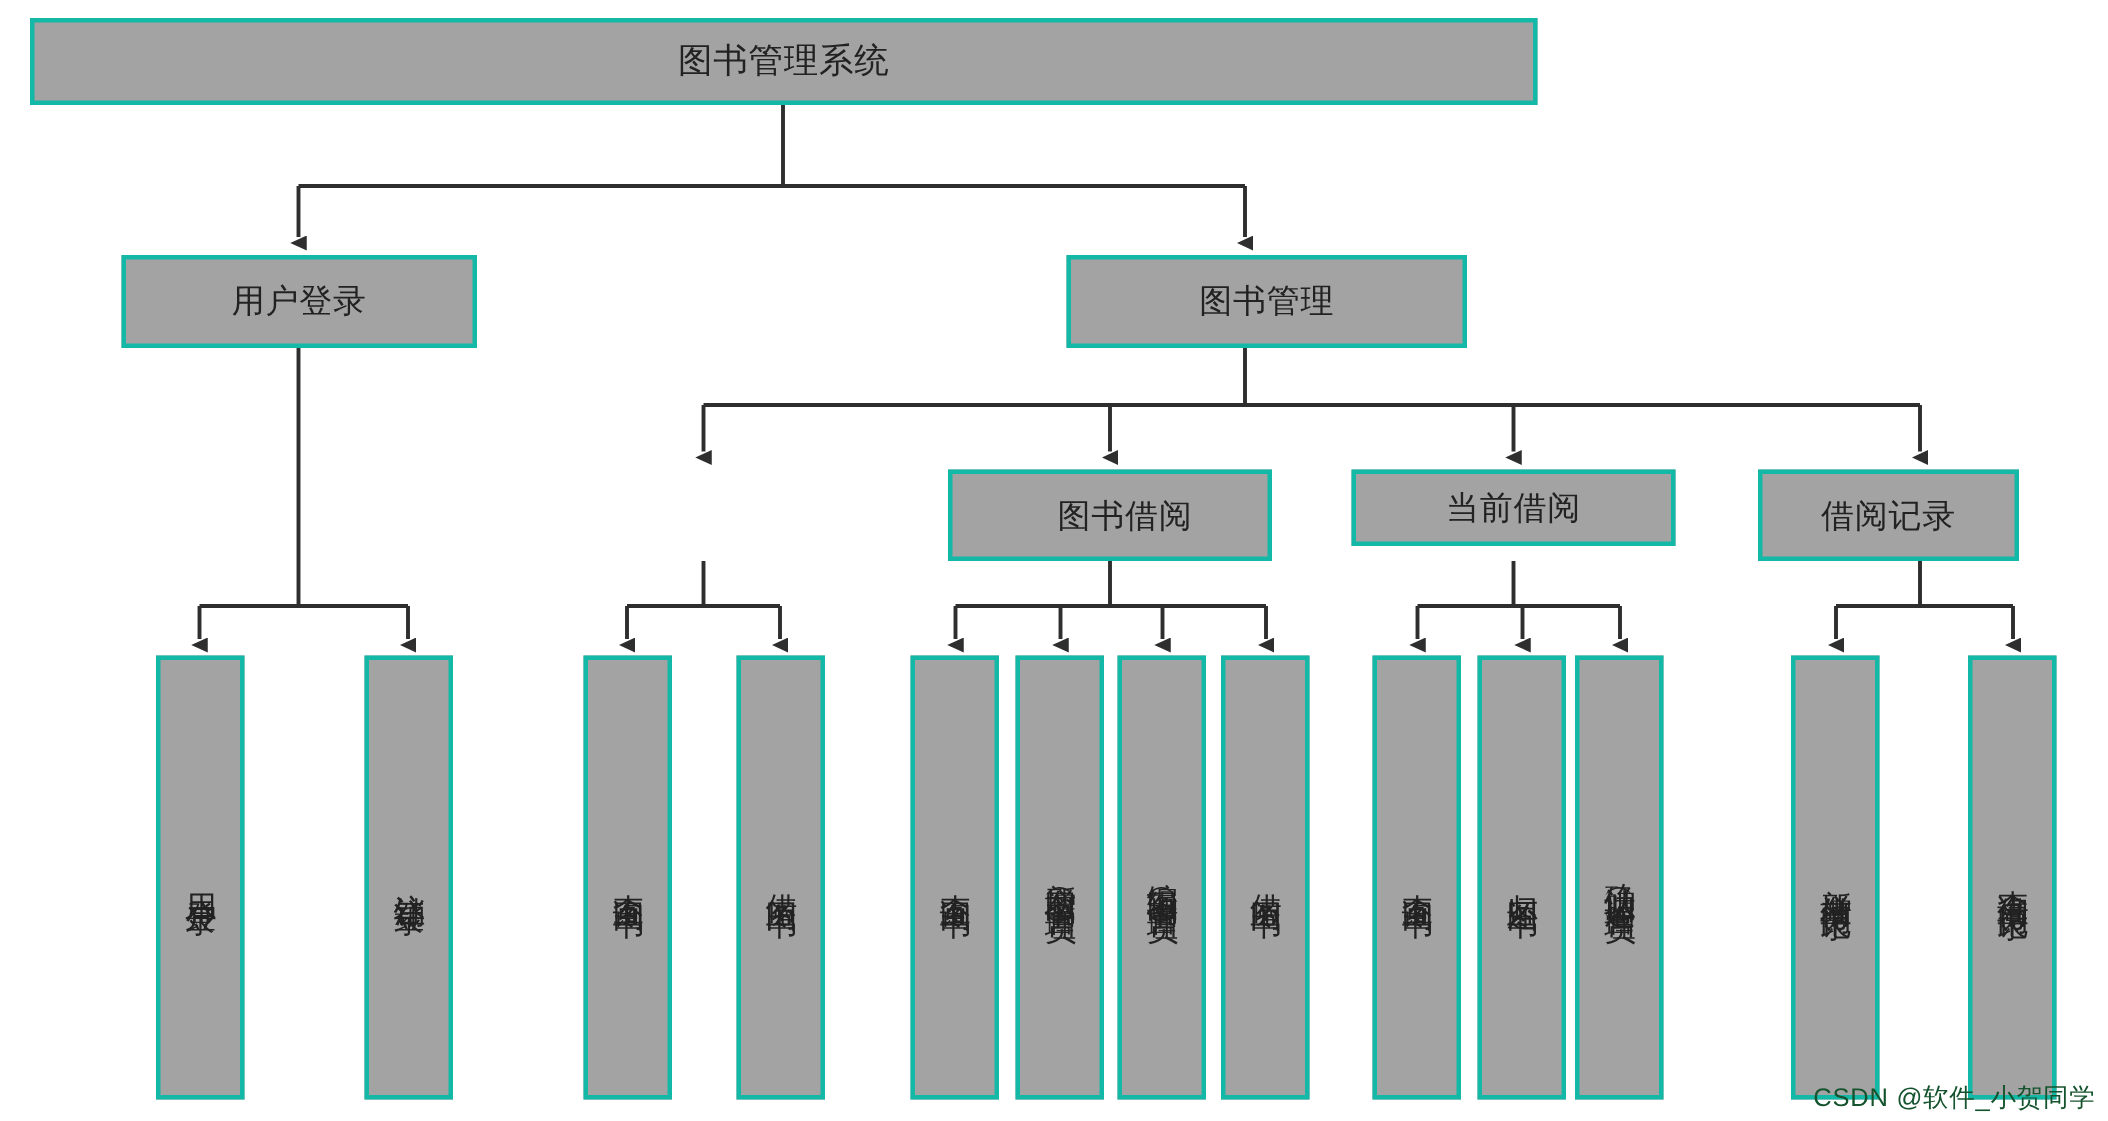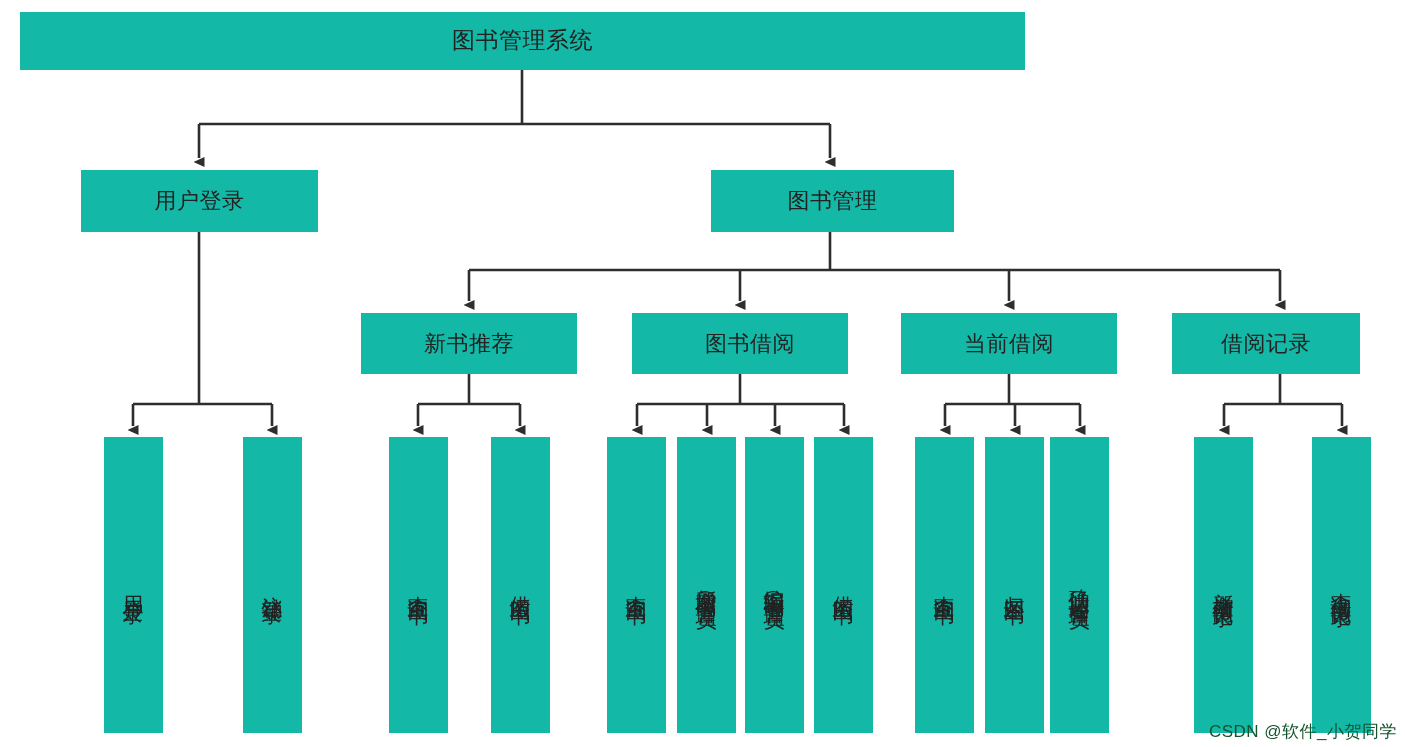--- a/index.html
+++ b/index.html
@@ -23,22 +23,22 @@
     position: absolute;
     left: 0;
     top: 0;
     width: 1405px;
     height: 747px;
     pointer-events: none;
   }
   .node {
     position: absolute;
     box-sizing: border-box;
-    background: #14b8a6;
-    border: 5px solid #14b8a6;
+    background: #a3a3a3;
+    border: 3px solid #14b8a6;
     display: flex;
     align-items: center;
     justify-content: center;
     overflow: hidden;
   }
   .node .label {
     color: #222222;
     text-align: center;
     line-height: 1.18;
     white-space: nowrap;
@@ -127,34 +127,31 @@
     </g>
   </svg>
 
   <div class="node horizontal root" style="left:20px; top:12px; width:1005px; height:58px;">
     <span class="label">图书管理系统</span>
   </div>
 
   <div class="node horizontal" style="left:81px; top:170px; width:237px; height:62px;">
     <span class="label">用户登录</span>
   </div>
-  <div class="node horizontal" style="left:711px; top:170px; width:243px; height:62px;">
+  <div class="node horizontal" style="left:711px; top:170px; width:267px; height:62px;">
     <span class="label">图书管理</span>
   </div>
 
-  <div class="node horizontal" style="left:361px; top:313px; width:216px; height:61px;">
-    <span class="label">新书推荐</span>
-  </div>
   <div class="node horizontal" style="left:632px; top:313px; width:216px; height:61px;padding-left:20px;">
     <span class="label">图书借阅</span>
   </div>
-  <div class="node horizontal" style="left:901px; top:313px; width:216px; height:61px;">
+  <div class="node horizontal" style="left:901px; top:313px; width:216px; height:51px;">
     <span class="label">当前借阅</span>
   </div>
-  <div class="node horizontal" style="left:1172px; top:313px; width:188px; height:61px;">
+  <div class="node horizontal" style="left:1172px; top:313px; width:174px; height:61px;">
     <span class="label">借阅记录</span>
   </div>
 
   <div class="node vertical" style="left:104px; top:437px; width:59px; height:296px;">
     <span class="label">用户登录</span>
   </div>
   <div class="node vertical" style="left:243px; top:437px; width:59px; height:296px;">
     <span class="label">注销登录</span>
   </div>
 

